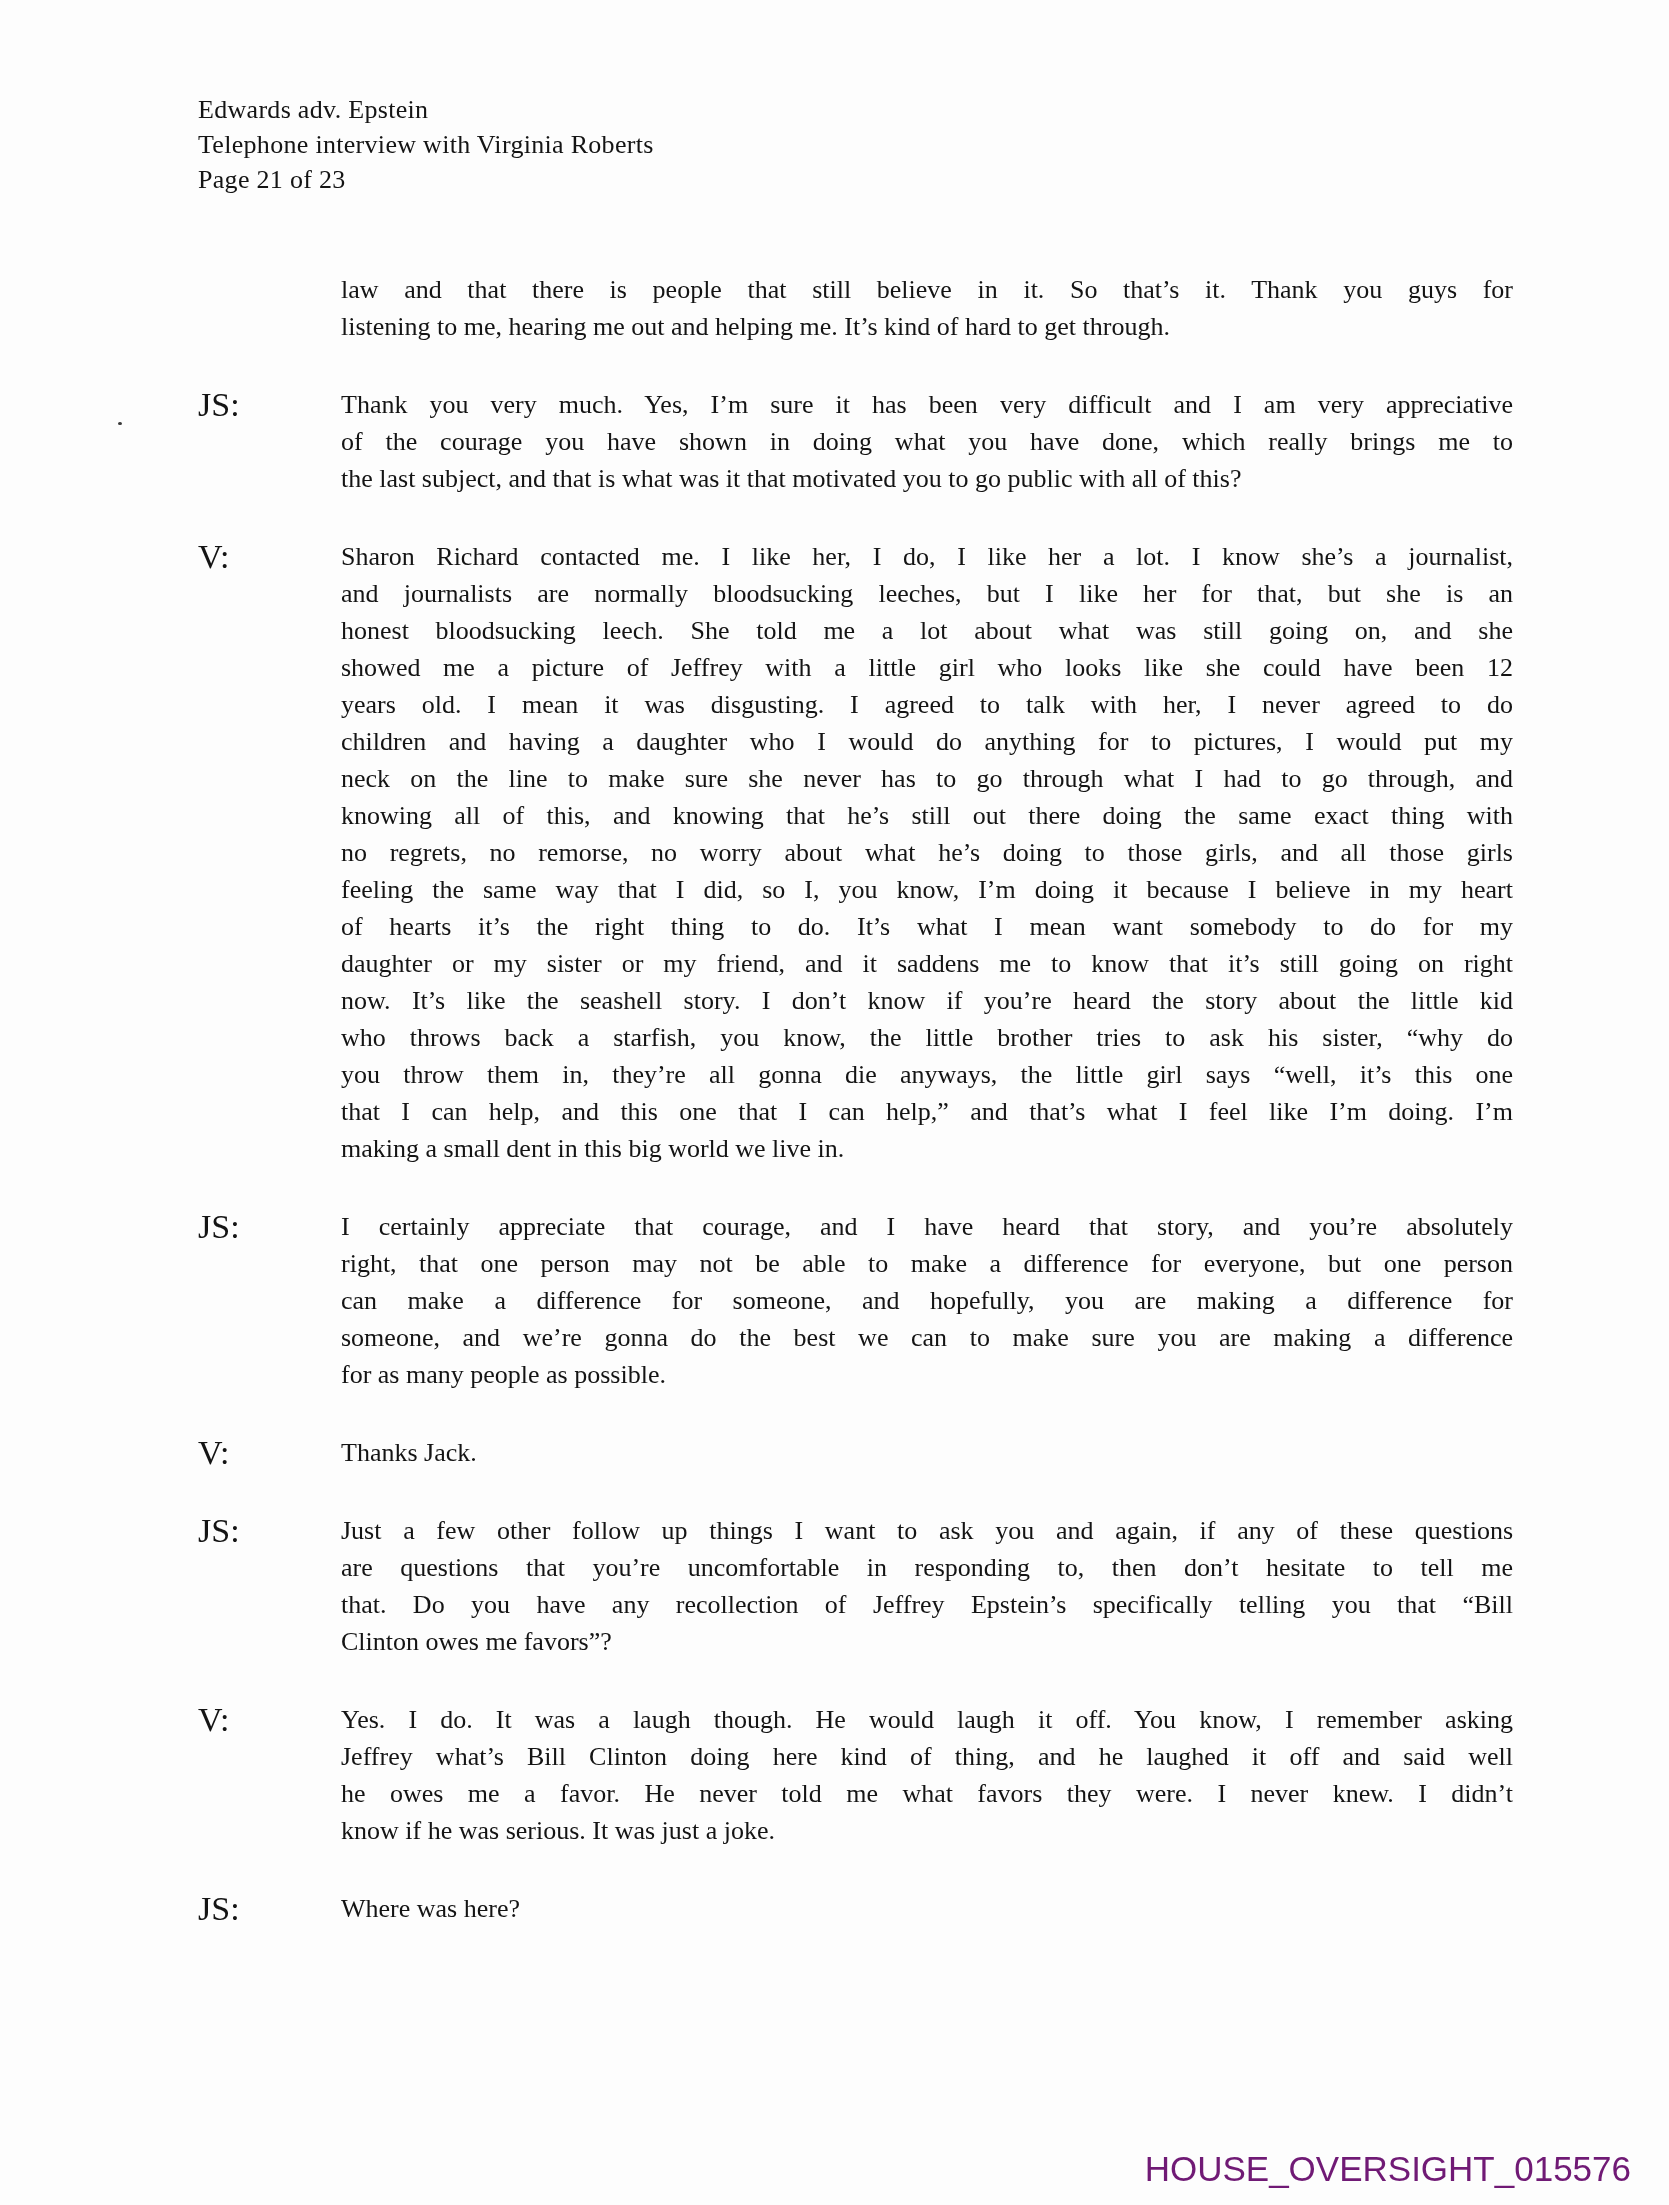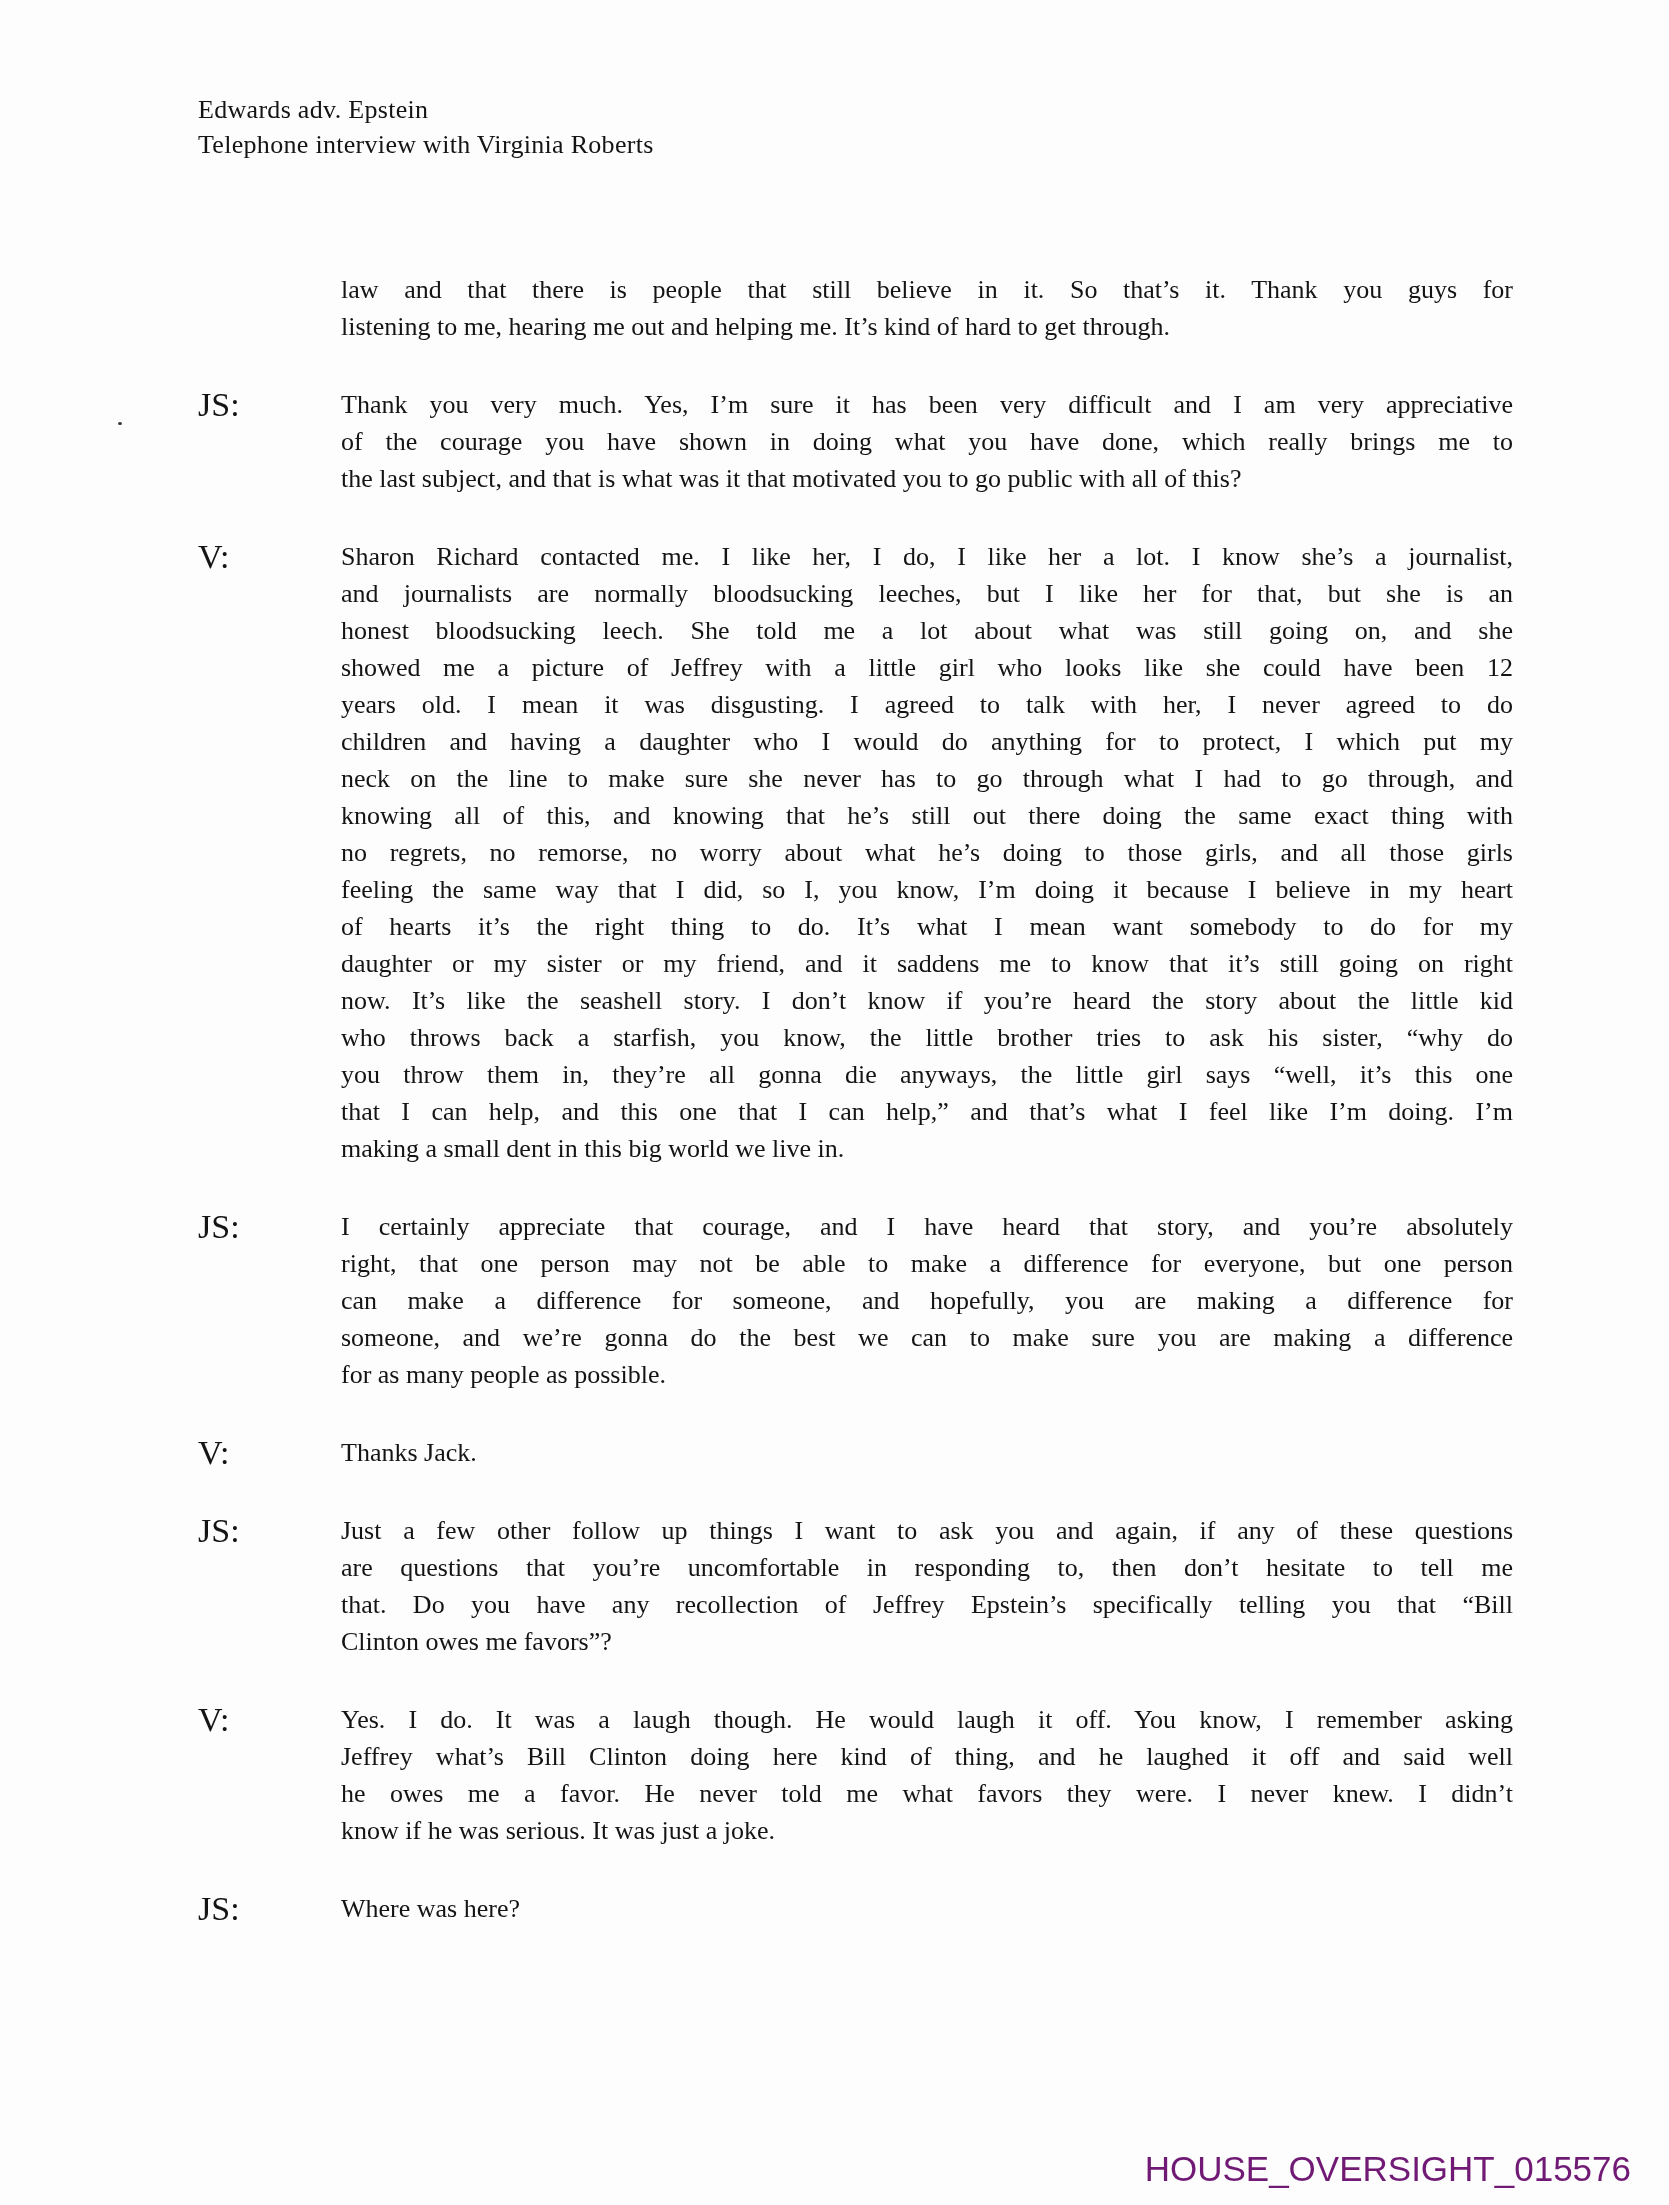--- a/index.html
+++ b/index.html
@@ -75,20 +75,21 @@
   }
 </style>
 </head>
 <body>
 
 <div class="page">
 
   <div class="header">
     <div>Edwards adv. Epstein</div>
     <div>Telephone interview with Virginia Roberts</div>
+    <div>Page 21 of 23</div>
   </div>
 
   <div class="artifact-dot"></div>
 
   <div class="transcript">
       <div class="row">
         <div class="label"></div>
         <div class="text">
           <div class="line">law and that there is people that still believe in it.  So that’s it.  Thank you guys for</div>
           <div class="line lastline">listening to me, hearing me out and helping me.  It’s kind of hard to get through.</div>
@@ -103,21 +104,21 @@
         </div>
       </div>
       <div class="row">
         <div class="label">V:</div>
         <div class="text">
           <div class="line">Sharon Richard contacted me.  I like her, I do, I like her a lot.  I know she’s a journalist,</div>
           <div class="line">and journalists are normally bloodsucking leeches, but I like her for that, but she is an</div>
           <div class="line">honest bloodsucking leech.  She told me a lot about what was still going on, and she</div>
           <div class="line">showed me a picture of Jeffrey with a little girl who looks like she could have been 12</div>
           <div class="line">years old.  I mean it was disgusting.  I agreed to talk with her, I never agreed to do</div>
-          <div class="line">children and having a daughter who I would do anything for to protect, I which put my</div>
+          <div class="line">children and having a daughter who I would do anything for to pictures, I would put my</div>
           <div class="line">neck on the line to make sure she never has to go through what I had to go through, and</div>
           <div class="line">knowing all of this, and knowing that he’s still out there doing the same exact thing with</div>
           <div class="line">no regrets, no remorse, no worry about what he’s doing to those girls, and all those girls</div>
           <div class="line">feeling the same way that I did, so I, you know, I’m doing it because I believe in my heart</div>
           <div class="line">of hearts it’s the right thing to do.  It’s what I mean want somebody to do for my</div>
           <div class="line">daughter or my sister or my friend, and it saddens me to know that it’s still going on right</div>
           <div class="line">now. It’s like the seashell story.  I don’t know if you’re heard the story about the little kid</div>
           <div class="line">who throws back a starfish, you know, the little brother tries to ask his sister, “why do</div>
           <div class="line">you throw them in, they’re all gonna die anyways, the little girl says “well, it’s this one</div>
           <div class="line">that I can help, and this one that I can help,” and that’s what I feel like I’m doing.  I’m</div>

